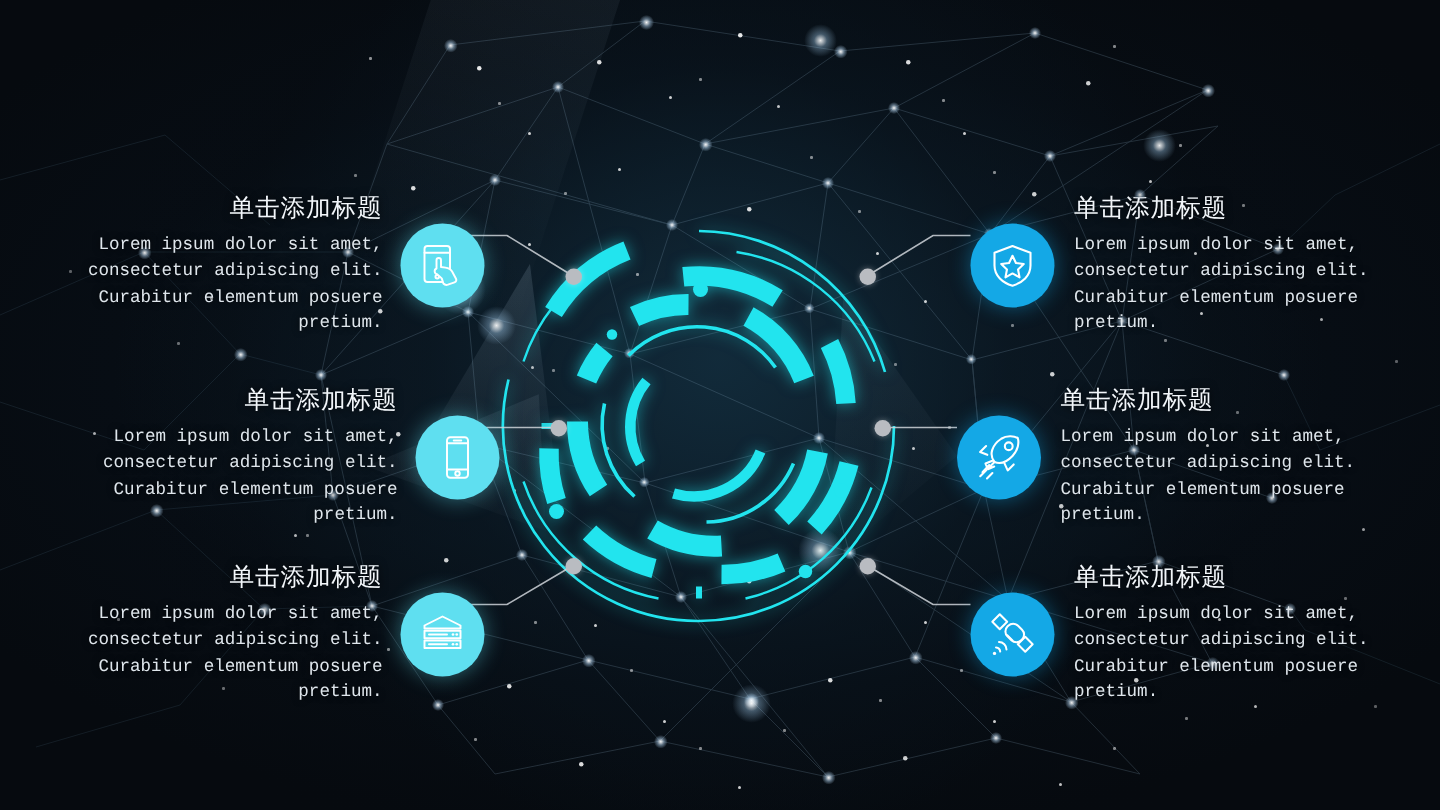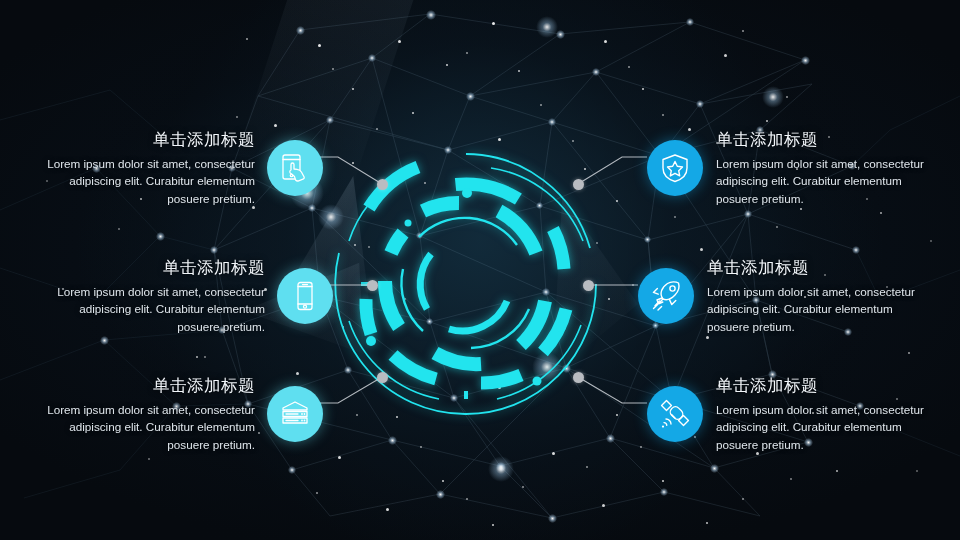--- a/index.html
+++ b/index.html
@@ -34,21 +34,21 @@
     background:#b9bcc1;box-shadow:0 0 4px rgba(255,255,255,.35);}
 
   
   .item{position:absolute;display:flex;align-items:center;}
   .item.left{flex-direction:row;}
   .txt{width:210px;}
   .item.left .txt{text-align:right;margin-right:12px;}
   .item.right .txt{text-align:left;margin-left:13px;}
   .t-title{font-size:16.5px;color:#f2f6fa;letter-spacing:.5px;line-height:1.25;margin-bottom:5px;
     text-shadow:0 0 6px rgba(0,0,0,.9);}
-  .t-body{font-size:11.7px;line-height:1.50;color:#dfe6ec;text-shadow:0 0 5px rgba(0,0,0,.85);}
+  .t-body{font-size:11.7px;line-height:1.50;color:#dfe6ec;text-shadow:0 0 5px rgba(0,0,0,.85);font-family:Liberation Mono, monospace;}
   .badge{width:56px;height:56px;border-radius:50%;flex:0 0 auto;
     display:flex;align-items:center;justify-content:center;}
   .badge.cy{background:#5fdff0;box-shadow:0 0 14px rgba(95,223,240,.45);}
   .badge.az{background:#14a8e6;box-shadow:0 0 14px rgba(20,168,230,.45);}
   .badge svg{display:block;}
 </style>
 </head>
 <body>
 
 <div id="stage">

